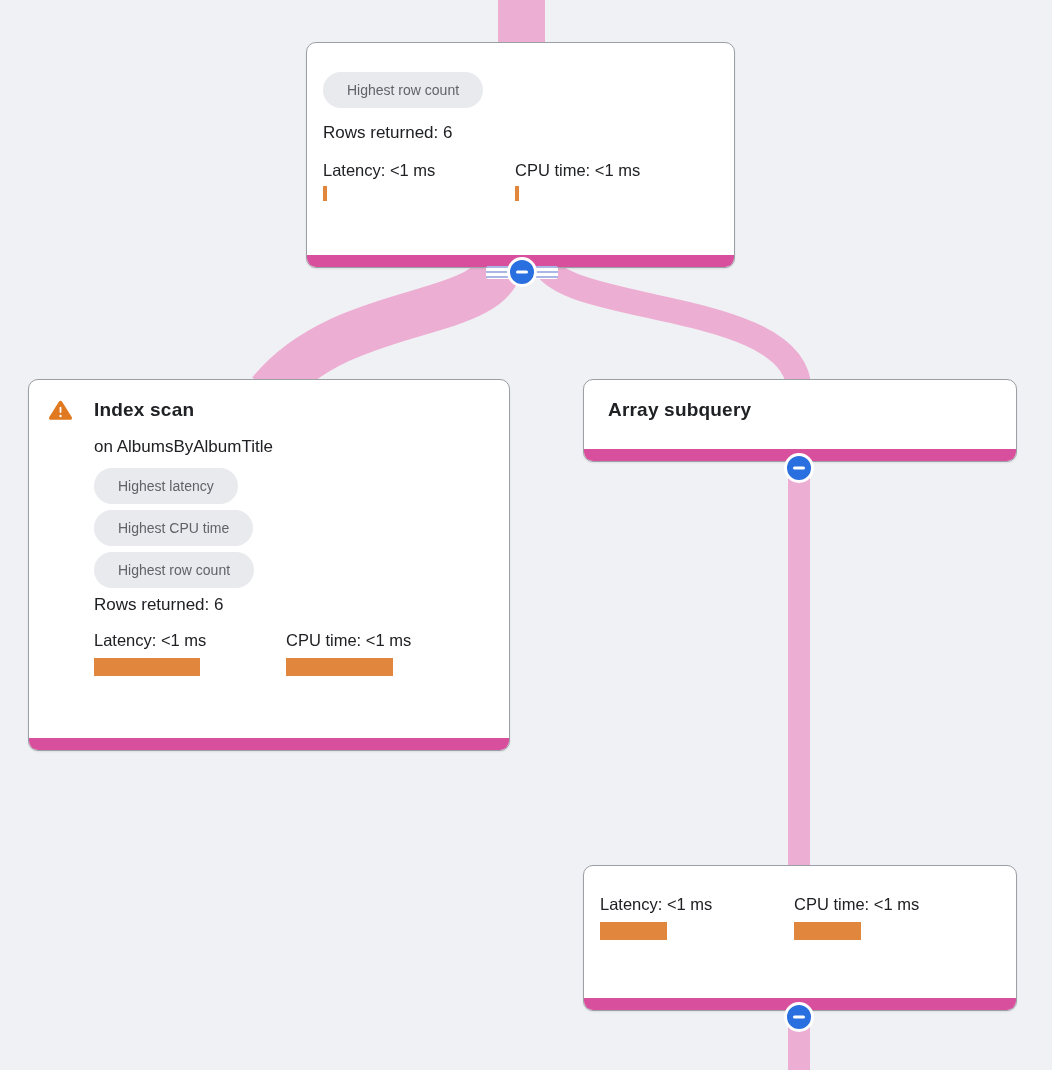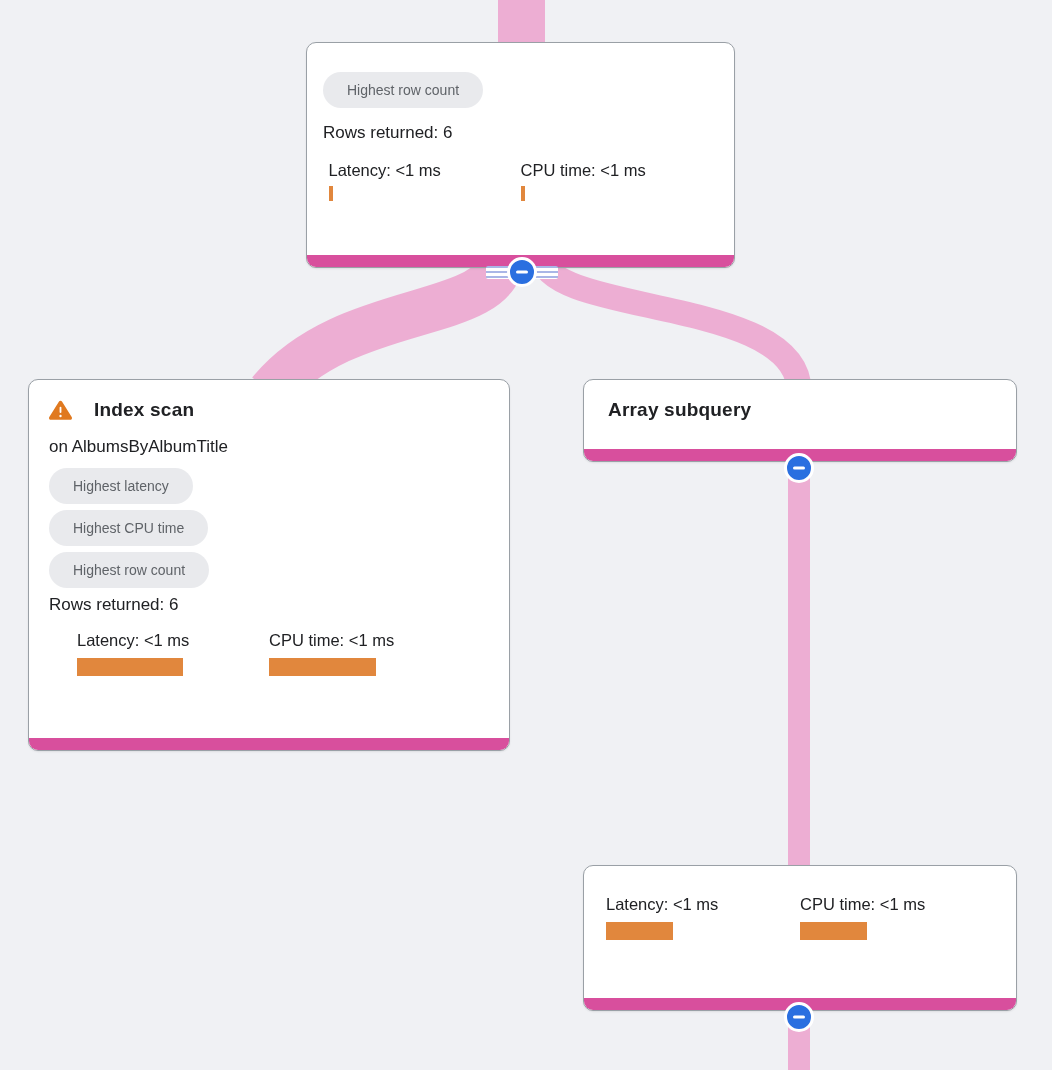--- a/index.html
+++ b/index.html
@@ -26,38 +26,38 @@
     line-height:26px;color:var(--title-text,#202124);
   }
   .subtitle{font-size:17px;line-height:24px;color:var(--title-text,#202124);margin-top:12px;}
   .scan-note{font-size:17px;line-height:24px;color:var(--muted-text,#80868b);margin-top:6px;}
   .badge-row{margin-top:9px;}
   .badge{
     display:inline-block;background:var(--badge-bg,#e9eaed);color:var(--badge-text,#5f6368);
     font-size:14px;line-height:36px;padding:0 24px;border-radius:18px;margin-bottom:6px;
   }
   .rows-returned{font-size:17px;line-height:22px;color:var(--title-text,#202124);}
-  .metrics{display:flex;margin-top:13px;justify-content:center;}
+  .metrics{display:flex;margin-top:13px;}
   .metric{width:192px;}
   .metric-label{font-size:16.5px;line-height:22px;color:var(--title-text,#202124);}
   .metric-bar{height:18px;margin-top:7px;background:var(--metric-bar,#e1873d);}
   .metric-bar.tick{height:15px;margin-top:5px;}
 
   
   #card-serialize{left:306px;top:42px;width:429px;height:226px;padding:17px 16px 0;}
   #card-serialize .badge-row{margin-top:12px;}
   #card-serialize .rows-returned{margin-top:8px;}
   #card-serialize .metrics{margin-top:15px;}
 
   
   #card-index{left:28px;top:379px;width:482px;height:372px;padding:17px 20px 0;}
   .card-header{display:flex;align-items:flex-start;}
   .warning-icon{width:23px;height:21px;margin-top:3px;flex:0 0 auto;}
   .card-header .card-title{margin-left:22px;}
-  .indent-body{}
+  .indent-body{margin-left:45px;}
   #card-index .rows-returned{margin-top:0px;}
 
   
   #card-array{left:583px;top:379px;width:434px;height:83px;padding:17px 24px 0;}
 
   
   #card-distributed{left:583px;top:865px;width:434px;height:146px;padding:17px 16px 0;}
   #card-distributed .metrics{margin-top:10px;}
   #card-distributed .metric{width:194px;}
 

